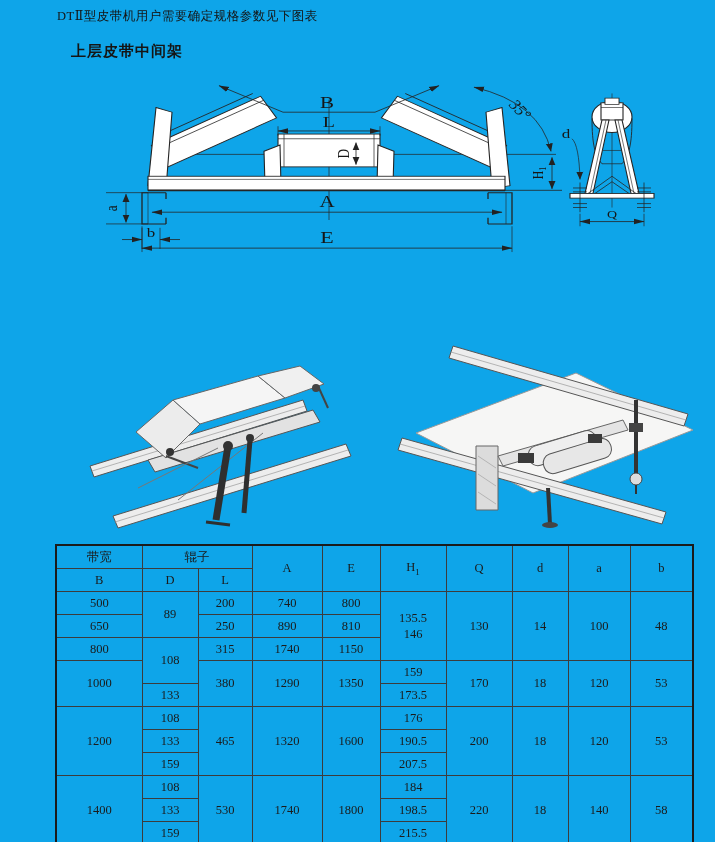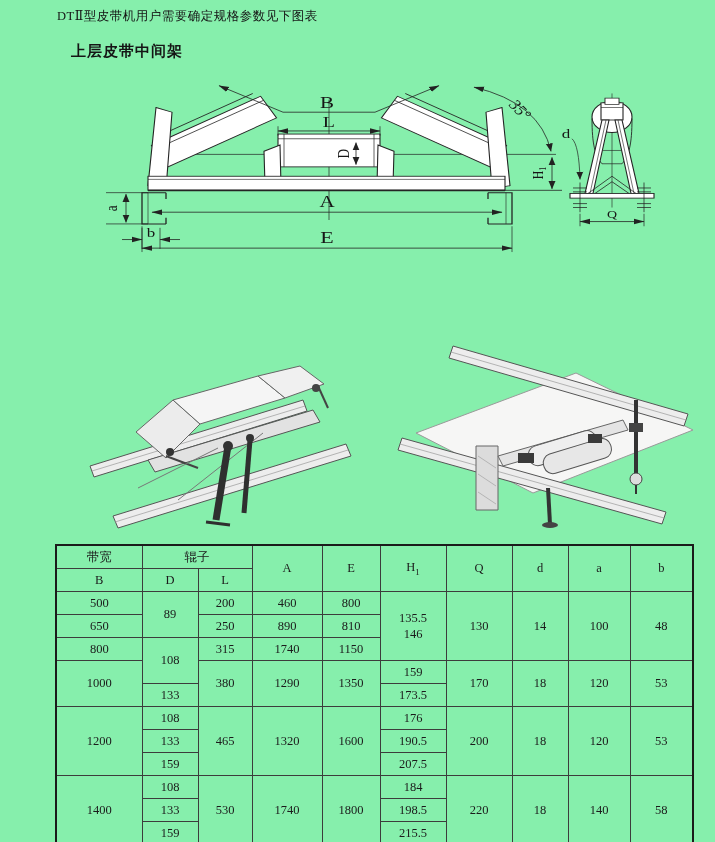--- a/index.html
+++ b/index.html
@@ -1,16 +1,16 @@
 <!DOCTYPE html>
 <html><head>
 <meta charset="utf-8">
 <style>
   html,body{margin:0;padding:0;}
-  .sheet{position:relative;width:715px;height:842px;background:#86efac;overflow:hidden;
+  .sheet{position:relative;width:715px;height:842px;background:#0ea5e9;overflow:hidden;
          font-family:"Liberation Serif","DejaVu Serif",serif;color:#151515;}
   .doc-title{position:absolute;left:57px;top:8px;font-size:12.5px;letter-spacing:.5px;white-space:nowrap;}
   .section-title{position:absolute;left:71px;top:42px;font-size:15px;font-weight:bold;letter-spacing:1px;}
   svg{position:absolute;}
   svg text{font-family:"Liberation Serif","DejaVu Serif",serif;fill:#161616;}
   #spec-table{position:absolute;left:55px;top:544px;width:637px;border-collapse:collapse;table-layout:fixed;
         border:2px solid #1b1b1b;border-bottom-width:3px;font-size:12.5px;}
   #spec-table td{border:1px solid #3c3c3c;text-align:center;vertical-align:middle;padding:0;height:22px;
         line-height:1.3;color:#1b1b1b;overflow:hidden;}
   #spec-table td sub{font-size:9px;}
@@ -262,21 +262,21 @@
           <td>
             <div>500</div>
           </td>
           <td rowspan="2">
             <div>89</div>
           </td>
           <td>
             <div>200</div>
           </td>
           <td>
-            <div>460</div>
+            <div>740</div>
           </td>
           <td>
             <div>800</div>
           </td>
           <td rowspan="3">
             <div>135.5</div>
             <div>146</div>
           </td>
           <td rowspan="3">
             <div>130</div>

